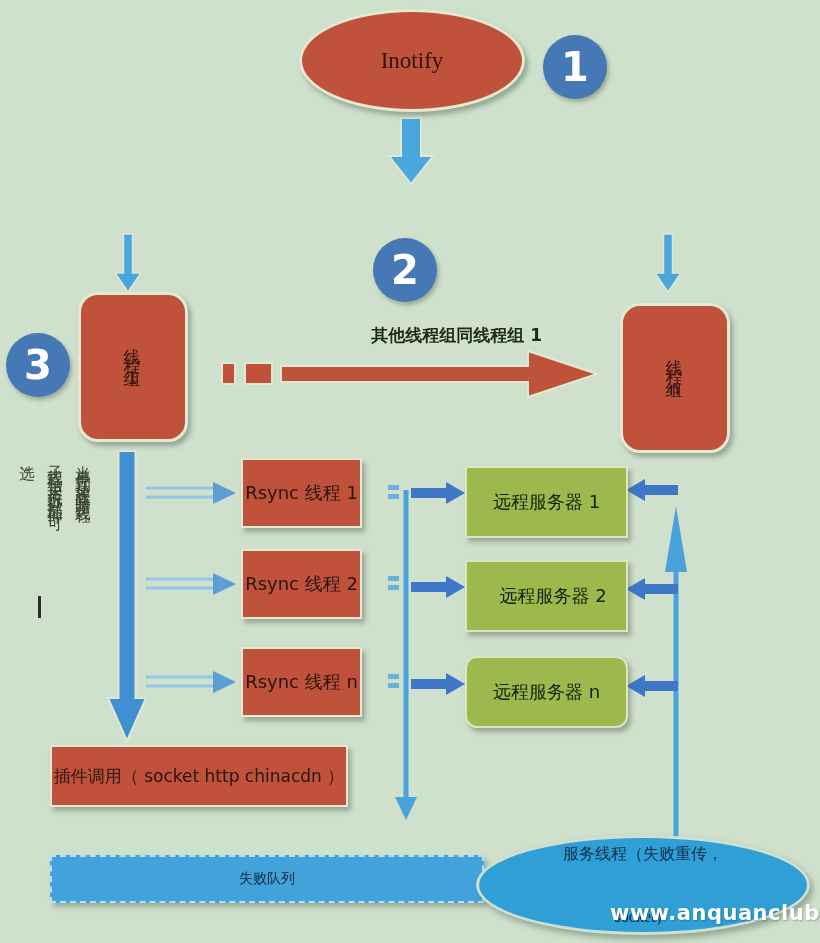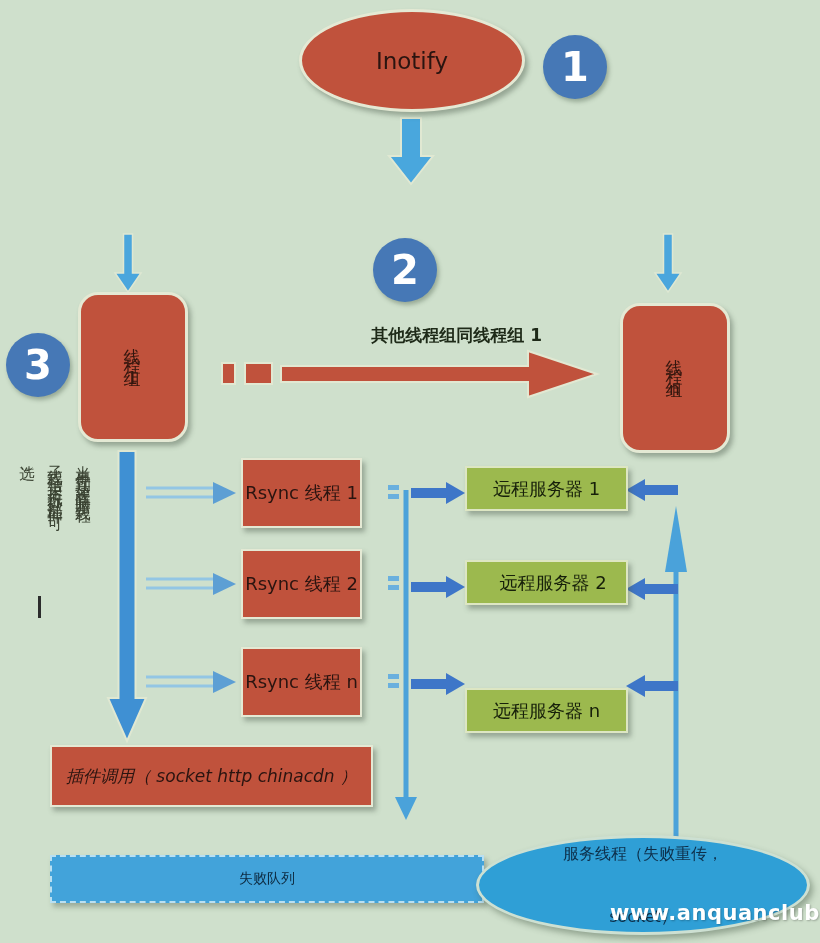--- a/index.html
+++ b/index.html
@@ -9,21 +9,21 @@
     background:#cfe0cc;
     overflow:hidden;
     font-family:"DejaVu Sans",sans-serif;
   }
   #arrow-layer{position:absolute;left:0;top:0;z-index:1;}
   .node{position:absolute;z-index:2;display:flex;align-items:center;justify-content:center;box-sizing:border-box;}
   .red{background:#c0523c;border:2px solid #e4e9d4;color:#2a1410;
        box-shadow:3px 4px 5px rgba(80,95,80,.45);}
   .green{background:#9cb94e;border:2px solid #dde6c3;color:#17200a;
        box-shadow:3px 4px 5px rgba(80,95,80,.45);}
-  .ellipse{border-radius:50%;}
+  .ellipse{border-radius:50%;font-family:Liberation Serif, serif;}
   .badge{position:absolute;z-index:3;width:64px;height:64px;border-radius:50%;
        background:#4678b6;color:#fff;font-weight:bold;font-size:40px;
        display:flex;align-items:center;justify-content:center;
        box-shadow:2px 3px 4px rgba(70,90,70,.4);}
   #inotify{left:299px;top:9px;width:226px;height:103px;font-size:23px;border-width:3px;}
   #filter-queue{left:90px;top:186px;width:625px;height:46px;font-size:16px;}
   .tgroup{border-radius:20px;border-width:3px;font-size:17px;
        writing-mode:vertical-rl;text-orientation:upright;letter-spacing:11px;
        color:#33160e;}
   #group1{left:78px;top:292px;width:110px;height:150px;}
@@ -31,23 +31,23 @@
   #other-label{position:absolute;z-index:2;left:280px;top:324px;width:262px;
        text-align:right;font-size:17px;font-weight:600;color:#1e2a18;}
   .vtext{position:absolute;z-index:2;writing-mode:vertical-rl;text-orientation:mixed;
        font-size:15.5px;letter-spacing:4px;color:#3a4232;top:453px;}
   #side-col-0{left:72px;}
   #side-col-1{left:44px;}
   #side-col-2{left:16px;}
   #stray-tick{position:absolute;z-index:2;left:38px;top:596px;width:3px;height:22px;background:#2c2c2c;}
   .rbox{left:241px;width:121px;height:70px;font-size:18px;}
   #rsync-0{top:458px;} #rsync-1{top:549px;} #rsync-2{top:647px;}
-  .gbox{left:465px;width:163px;height:45px;font-size:18px;}
-  #server-0{top:466px;} #server-1{top:560px;padding-left:13px;} #server-2{top:688px;}
-  #plugin{left:50px;top:745px;width:323px;height:62px;font-size:17px;font-style:italic;}
+  .gbox{left:465px;width:163px;height:72px;font-size:18px;}
+  #server-0{top:466px;} #server-1{top:560px;padding-left:13px;} #server-2{top:656px;border-radius:12px;}
+  #plugin{left:50px;top:745px;width:298px;height:62px;font-size:17px;}
   #failq{left:50px;top:855px;width:434px;height:48px;font-size:14px;
        background:#42a3da;border:2px dashed #b9e0f2;color:#0d2a40;
        box-shadow:3px 4px 5px rgba(80,95,80,.4);}
   #service{left:476px;top:835px;width:334px;height:100px;flex-direction:column;
        background:#2f9fd6;border:3px solid #cde0d2;color:#0d2f4a;font-size:16px;
        box-shadow:3px 4px 6px rgba(70,90,70,.45);line-height:1.7;gap:36px;}
   #watermark{position:absolute;z-index:4;left:610px;top:901px;width:205px;
        color:#ffffff;font-weight:bold;font-size:21px;letter-spacing:.5px;
        text-shadow:1px 1px 2px rgba(0,0,0,.25);}
 </style>

